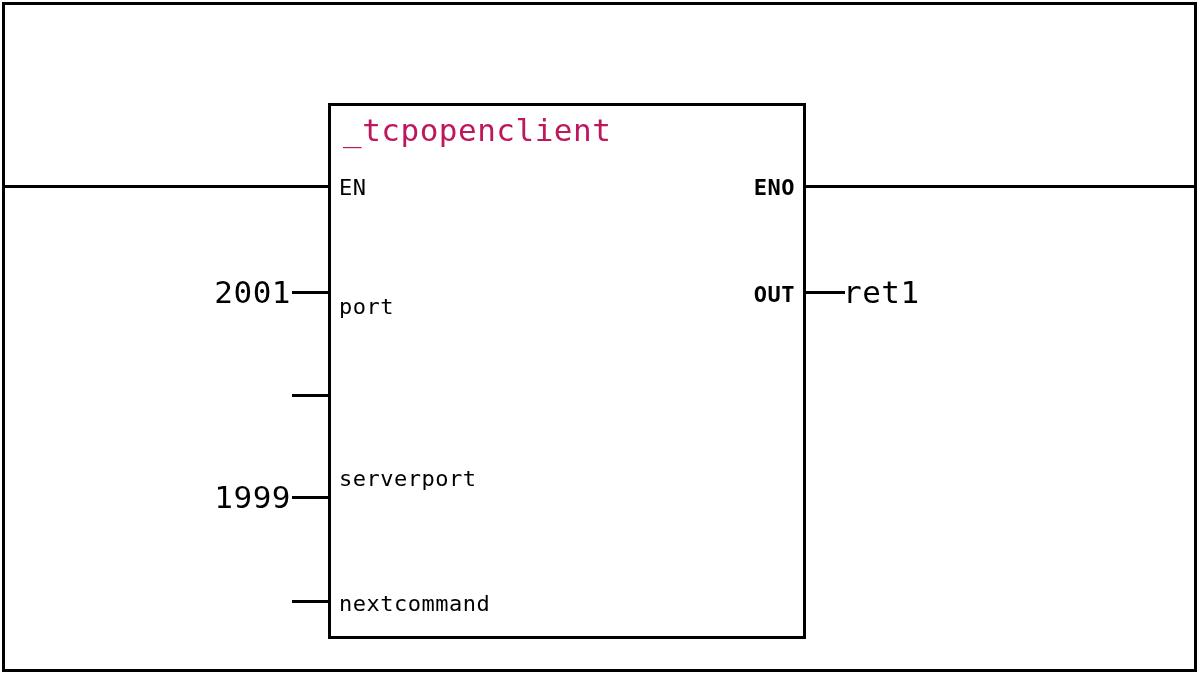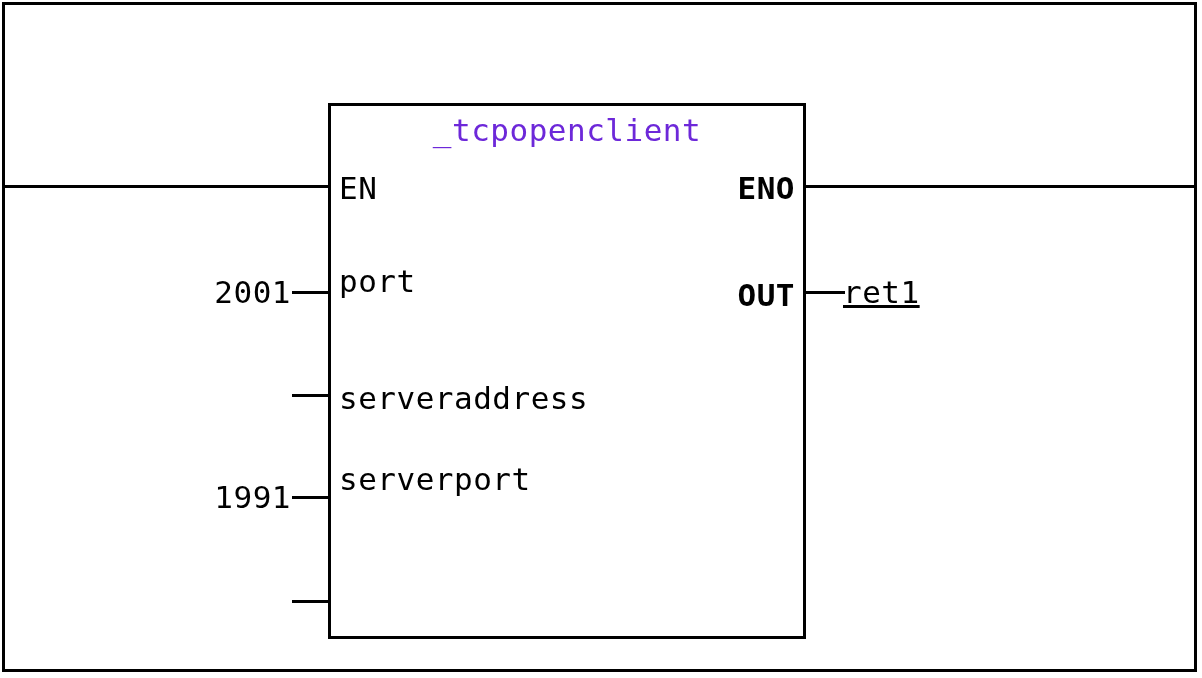--- a/index.html
+++ b/index.html
@@ -47,54 +47,54 @@
     top: 103px;
     width: 478px;
     height: 536px;
     box-sizing: border-box;
     border: 3px solid #000000;
     background: #ffffff;
   }
 
   .block-title {
     position: absolute;
-    left: 0;
+    left: 12px;
     right: 0;
     top: 4px;
-    text-align: center;
+    text-align: left;
     font-size: 31px;
     line-height: 40px;
     letter-spacing: 0.5px;
-    color: #6d28d9;
+    color: #be185d;
     white-space: pre;
   }
 
   
   .pin-label {
     position: absolute;
-    font-size: 31px;
+    font-size: 22px;
     line-height: 34px;
     letter-spacing: 0.5px;
     color: #000000;
     white-space: pre;
   }
   .pin-label.in  { left: 8px; }
   .pin-label.out { right: 8px; font-weight: bold; }
 
   
   .operand {
     position: absolute;
     font-size: 31px;
     line-height: 34px;
     letter-spacing: 0.5px;
     color: #000000;
     white-space: pre;
   }
   .operand.left  { right: 911px; text-align: left; }
-  .operand.right { left: 843px;  text-align: left; text-decoration: underline;  }
+  .operand.right { left: 843px;  text-align: left;  }
 
   
   .stub {
     position: absolute;
     background: #000000;
     height: 3px;
   }
   .stub-in  { left: 292px; width: 38px; }
   .stub-out { left: 805px; width: 40px; }
 </style>
@@ -112,33 +112,33 @@
   <div class="rail rail-right"></div>
 
   <div class="stub stub-in" style="top:291px"></div>
   <div class="stub stub-in" style="top:394px"></div>
   <div class="stub stub-in" style="top:496px"></div>
   <div class="stub stub-in" style="top:600px"></div>
 
   <div class="stub stub-out" style="top:291px"></div>
 
   <div class="operand left" style="top:275px">2001</div>
-  <div class="operand left" style="top:480px">1991</div>
+  <div class="operand left" style="top:480px">1999</div>
 
   <div class="operand right" style="top:275px">ret1</div>
 
   <div class="block">
 
     <div class="block-title">_tcpopenclient</div>
 
     <div class="pin-label in" style="top:65px">EN</div>
     <div class="pin-label out" style="top:65px">ENO</div>
 
-    <div class="pin-label in" style="top:158px">port</div>
+    <div class="pin-label in" style="top:184px">port</div>
     <div class="pin-label out" style="top:172px">OUT</div>
 
-    <div class="pin-label in" style="top:275px">serveraddress</div>
 
     <div class="pin-label in" style="top:356px">serverport</div>
 
+    <div class="pin-label in" style="top:481px">nextcommand</div>
   </div>
 
 </div>
 
 </body></html>

